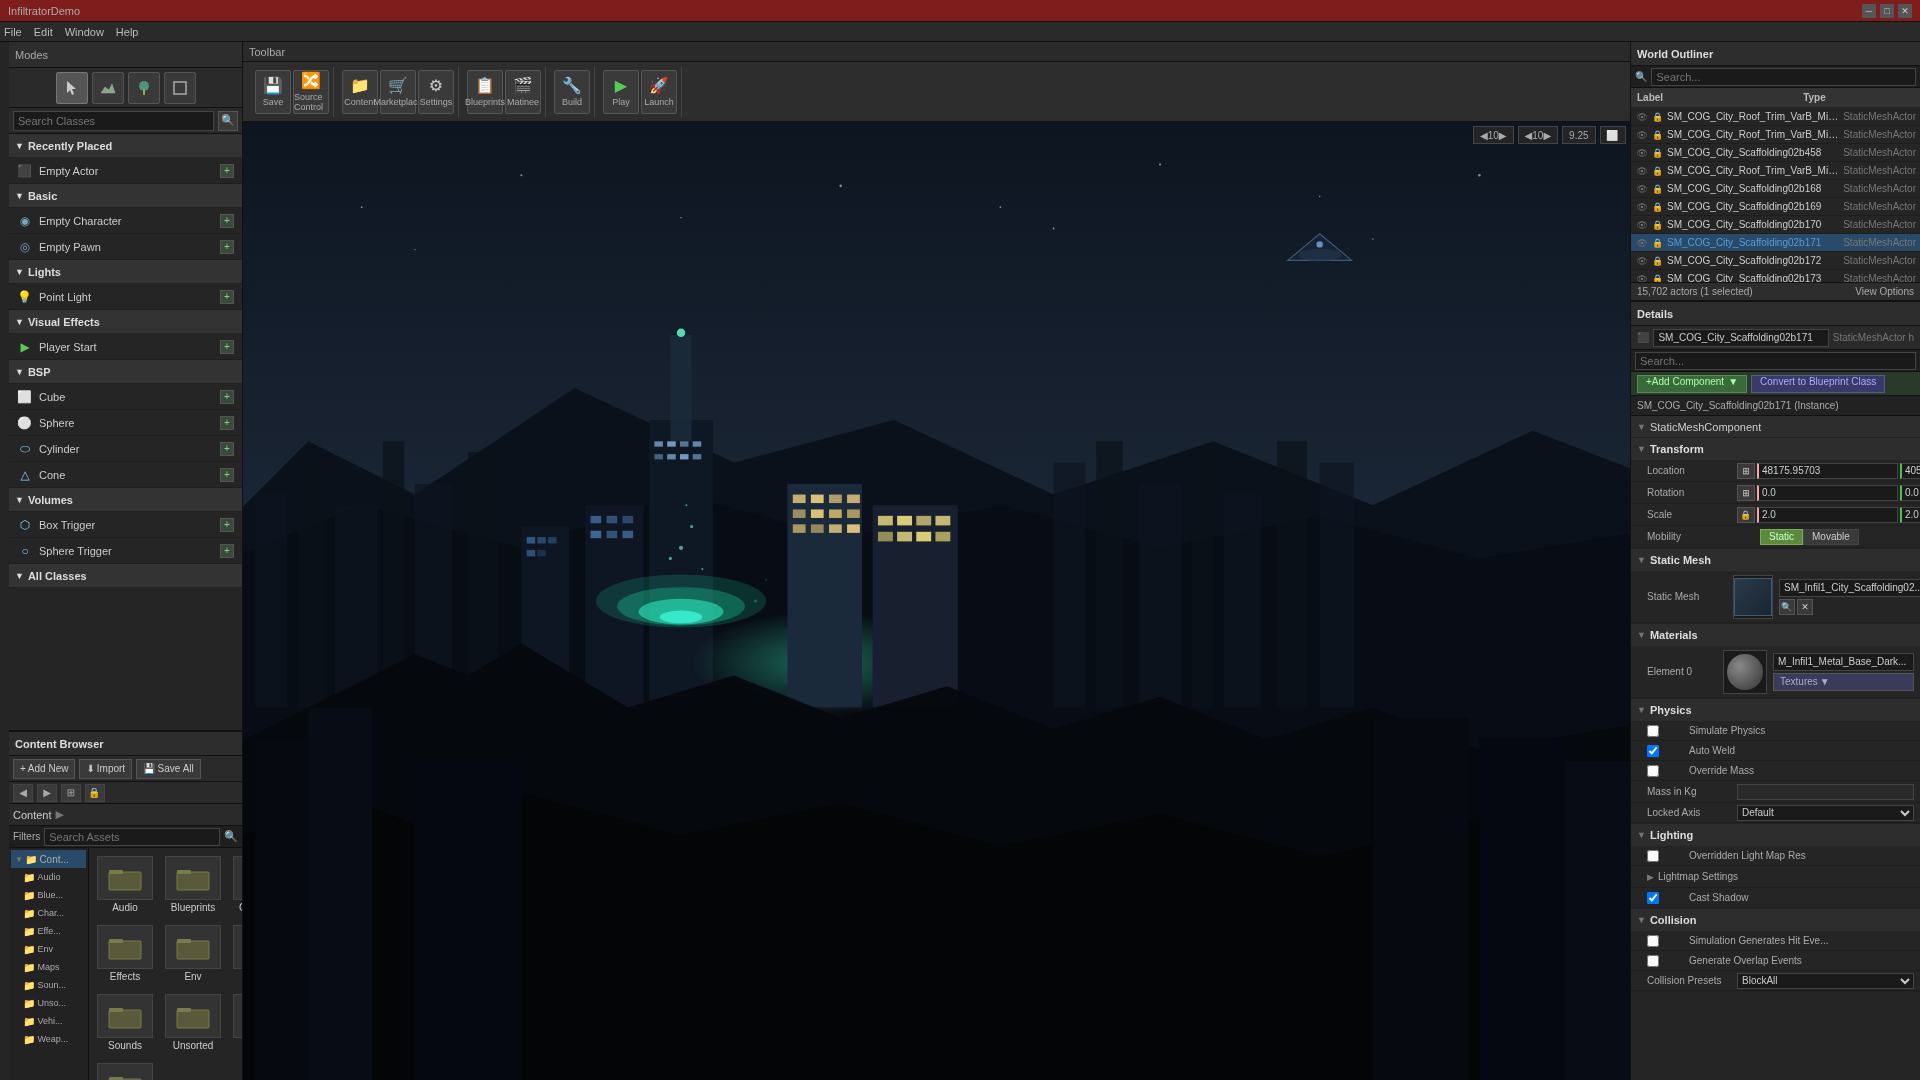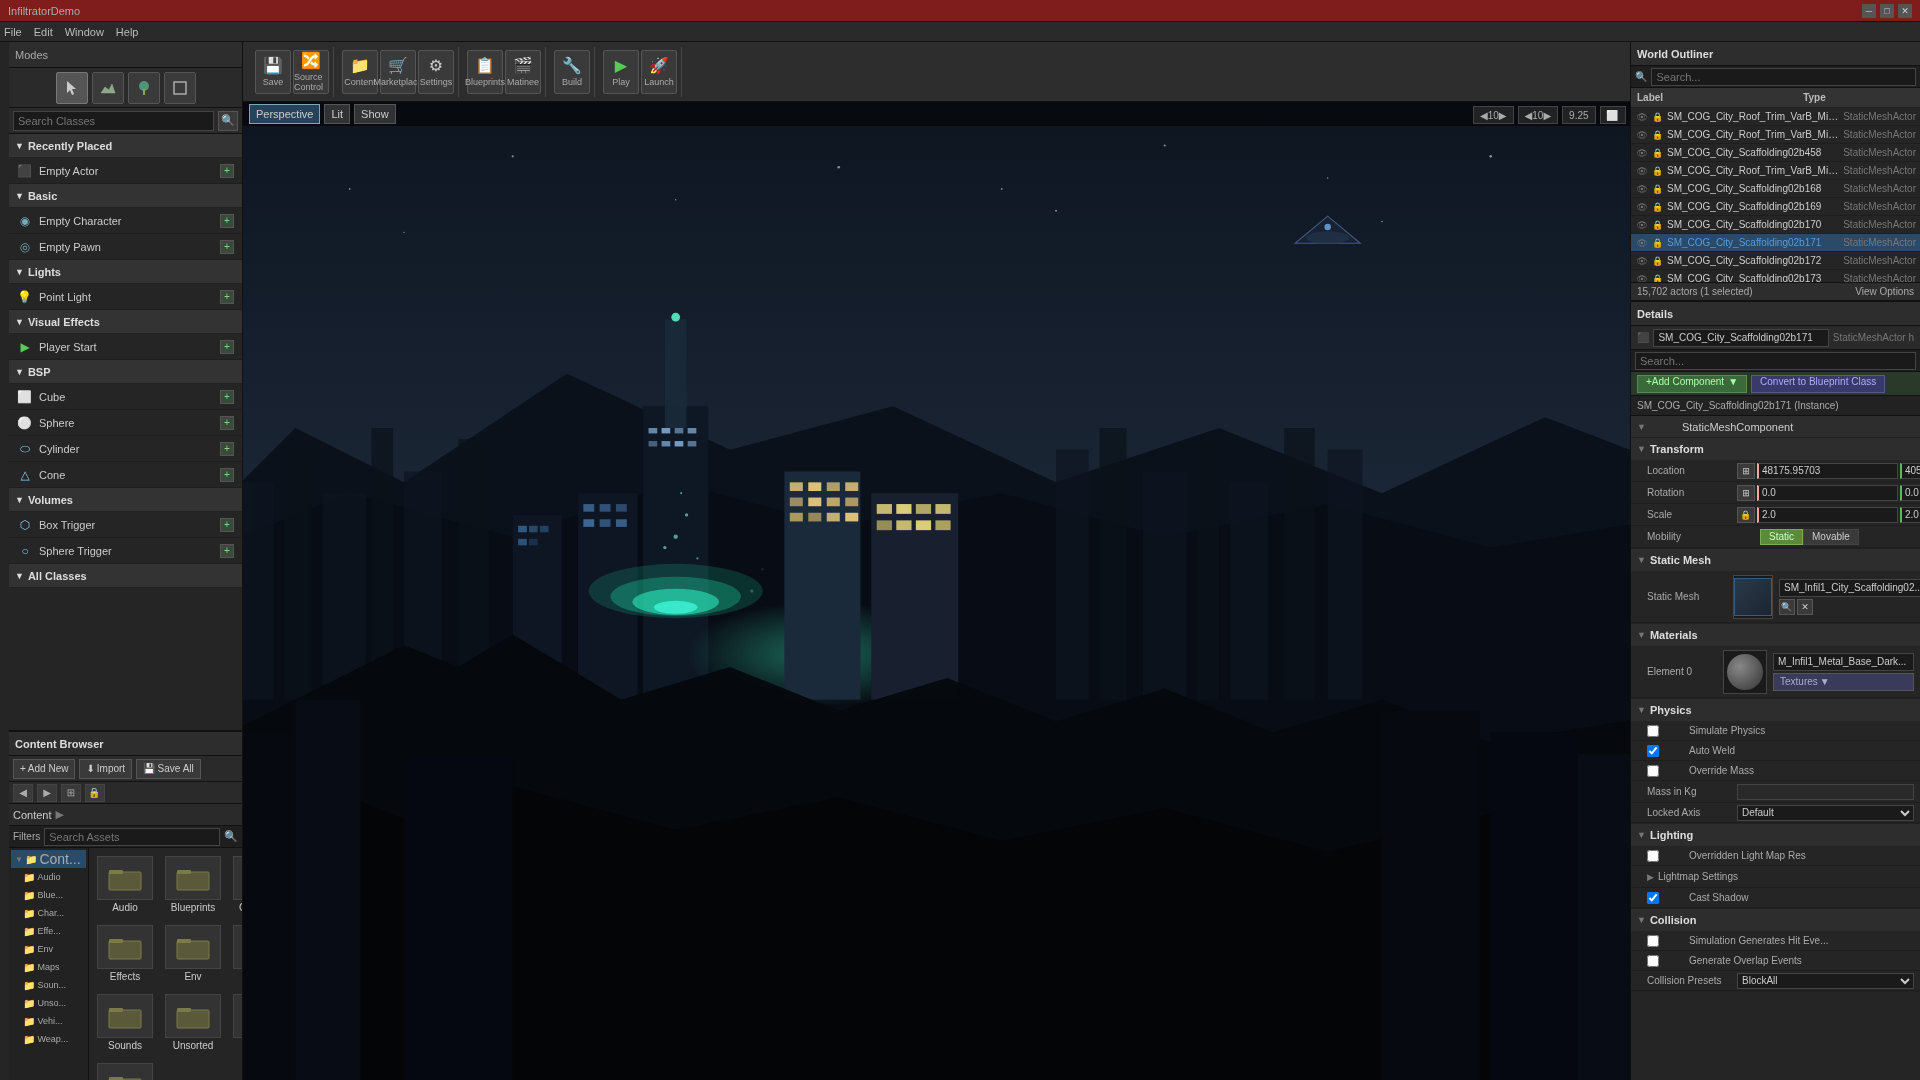--- a/index.html
+++ b/index.html
@@ -130,21 +130,21 @@
     #details-actor-bar .actor-btn { height: 18px; padding: 0 8px; background: #3a6a3a; border: 1px solid #5a8a5a; color: #afa; font-size: 10px; cursor: pointer; }
     #details-actor-bar .bp-btn { height: 18px; padding: 0 8px; background: #3a3a6a; border: 1px solid #5a5a8a; color: #aaf; font-size: 10px; cursor: pointer; }
 
     #details-instance { height: 20px; background: #222; display: flex; align-items: center; padding: 0 6px; border-bottom: 1px solid #111; }
     #details-instance span { color: #aaa; font-size: 10px; }
 
     #details-content { flex: 1; overflow-y: auto; }
 
     .details-component { height: 22px; background: #2d2d2d; display: flex; align-items: center; padding: 0 6px; border-bottom: 1px solid #222; cursor: pointer; }
     .details-component .comp-arrow { color: #777; font-size: 9px; margin-right: 4px; }
-    .details-component .comp-name { color: #ccc; font-size: 11px; margin-left: 32px; }
+    .details-component .comp-name { color: #ccc; font-size: 11px; }
 
     .details-section { border-bottom: 1px solid #222; }
     .section-title { height: 22px; background: #2d2d2d; display: flex; align-items: center; padding: 0 6px; cursor: pointer; }
     .section-title .s-arrow { color: #777; font-size: 9px; margin-right: 4px; }
     .section-title .s-name { color: #ddd; font-size: 11px; font-weight: bold; }
 
     .prop-row { height: 22px; display: flex; align-items: center; padding: 0 6px 0 16px; border-bottom: 1px solid #1e1e1e; }
     .prop-label { width: 90px; color: #aaa; font-size: 10px; flex-shrink: 0; }
     .prop-value { flex: 1; display: flex; align-items: center; gap: 2px; }
     .prop-input { flex: 1; height: 16px; background: #1a1a1a; border: 1px solid #444; color: #ccc; padding: 0 3px; font-size: 10px; }
@@ -363,21 +363,21 @@
       <div id="cb-search">
         <span style="color:#aaa;font-size:10px;">Filters</span>
         <input type="text" placeholder="Search Assets" style="">
         <span style="color:#777;font-size:11px;">🔍</span>
       </div>
       <div id="cb-content">
         <div id="cb-tree">
           <div class="tree-item selected">
             <span class="tree-arrow">▼</span>
             <span class="folder-icon">📁</span>
-            <span style="font-size:14px;">Cont...</span>
+            <span style="font-size:10px;">Cont...</span>
           </div>
           <div class="tree-item" style="padding-left:12px;">
             <span class="folder-icon">📁</span>
             <span style="font-size:9px;">Audio</span>
           </div>
           <div class="tree-item" style="padding-left:12px;">
             <span class="folder-icon">📁</span>
             <span style="font-size:9px;">Blue...</span>
           </div>
           <div class="tree-item" style="padding-left:12px;">
@@ -504,20 +504,23 @@
             </div>
 
           </div>
         </div>
       </div>
     </div>
   </div>
 
   <div id="center">
 
+    <div id="toolbar-label">
+      <span>Toolbar</span>
+    </div>
 
     <div id="toolbar">
       <div class="toolbar-group">
         <div class="toolbar-btn">
           <span class="t-icon">💾</span>
           <span class="t-label">Save</span>
         </div>
         <div class="toolbar-btn">
           <span class="t-icon">🔀</span>
           <span class="t-label">Source Control</span>
@@ -707,25 +710,20 @@
           <circle cx="1100" cy="110" r="0.7"></circle>
         </g>
 
         <g transform="translate(1050, 120)" opacity="0.8">
           <polygon points="0,-15 -30,10 30,10" fill="#1a2535" stroke="#4a6a9a" stroke-width="1"></polygon>
           <ellipse cx="0" cy="5" rx="20" ry="6" fill="#2a3f5a" opacity="0.6"></ellipse>
           <circle cx="0" cy="-5" r="3" fill="#80c0ff" opacity="0.9"></circle>
         </g>
       </svg>
 
-      <div id="viewport-toolbar">
-        <button class="vp-btn active">Perspective</button>
-        <button class="vp-btn">Lit</button>
-        <button class="vp-btn">Show</button>
-      </div>
 
       <div id="viewport-stats">
         <div class="vp-stat">
           <span>◀</span>
             <span>10</span>
             <span>▶</span>
         </div>
         <div class="vp-stat">
           <span>◀</span>
             <span>10</span>

